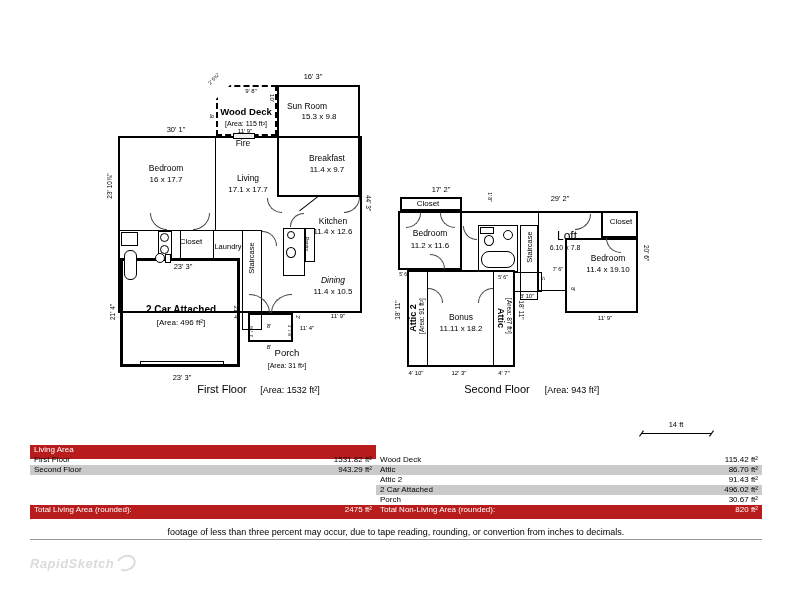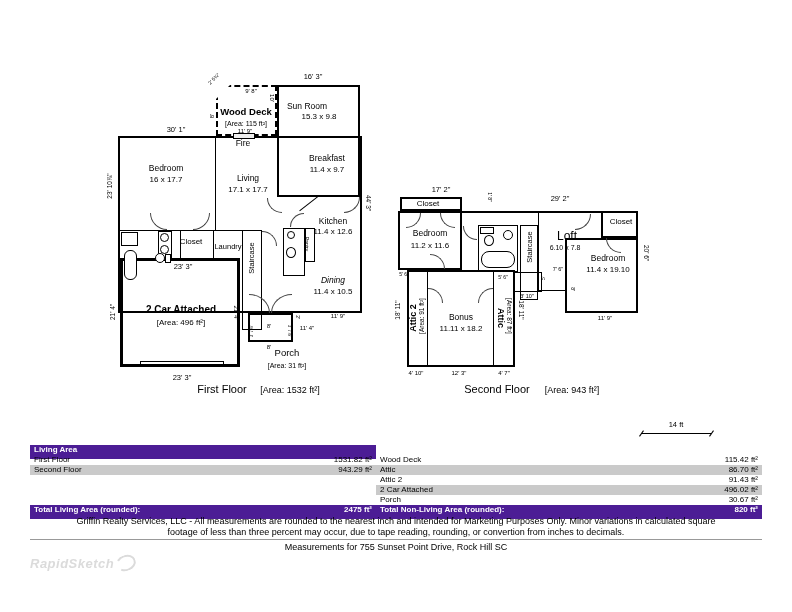--- a/index.html
+++ b/index.html
@@ -24,22 +24,22 @@
   .round{border-radius:50%;}
   .lbl{position:absolute;transform:translate(-50%,-50%);white-space:nowrap;font-size:8px;color:#000;line-height:1;}
   
   #scale-line{position:absolute;left:641px;top:433px;width:70px;height:1px;background:#000;}
   .tick{position:absolute;width:1px;height:7px;background:#000;transform:rotate(35deg);}
   #scale-label{position:absolute;left:676px;top:425px;transform:translate(-50%,-50%);font-size:7.5px;}
   
   .tbl{position:absolute;top:445px;height:70px;}
   #tbl-living{left:30px;width:346px;}
   #tbl-nonliving{left:376px;width:386px;}
-  .tbl-head,.tbl-foot{position:absolute;left:0;width:100%;height:14px;background:#4c1d95;color:#fff;
-        font-weight:bold;font-size:8px;line-height:10px;}
+  .tbl-head,.tbl-foot{position:absolute;left:0;width:100%;height:14px;background:#b91c1c;color:#fff;
+        font-weight:normal;font-size:8px;line-height:10px;}
   .tbl-head{top:0;} .tbl-foot{top:60px;}
   .tbl-head span{padding-left:4px;}
   .trow{position:absolute;left:0;width:100%;height:10px;font-size:8px;line-height:10px;}
   .trow.shaded{background:#cacaca;}
   .cell-name{position:absolute;left:4px;top:0;}
   .cell-val{position:absolute;right:4px;top:0;}
   .foot-label{position:absolute;left:4px;top:0;}
   .foot-val{position:absolute;right:4px;top:0;}
   
   .centerline{position:absolute;left:0;width:792px;text-align:center;font-size:9px;}
@@ -248,20 +248,18 @@
           <span class="cell-name">Porch</span>
           <span class="cell-val">30.67 ft²</span>
         </div>
       </div>
     <div class="tbl-foot">
       <span class="foot-label">Total Non-Living Area (rounded):</span>
       <span class="foot-val">820 ft²</span>
     </div>
   </div>
 
-  <div class="centerline" style="top:516px">Griffin Realty Services, LLC - All measurements are rounded to the nearest inch and intended for Marketing Purposes Only.  Minor variations in calculated square</div>
   <div class="centerline" style="top:527px">footage of less than three percent may occur, due to tape reading, rounding, or convertion from inches to decimals.</div>
   <div id="rule"></div>
-  <div class="centerline" style="top:542px">Measurements for 755 Sunset Point Drive, Rock Hill SC</div>
   <div id="watermark">RapidSketch</div>
   <div id="wm-swoosh"></div>
 
 </div>
 
 </body></html>

